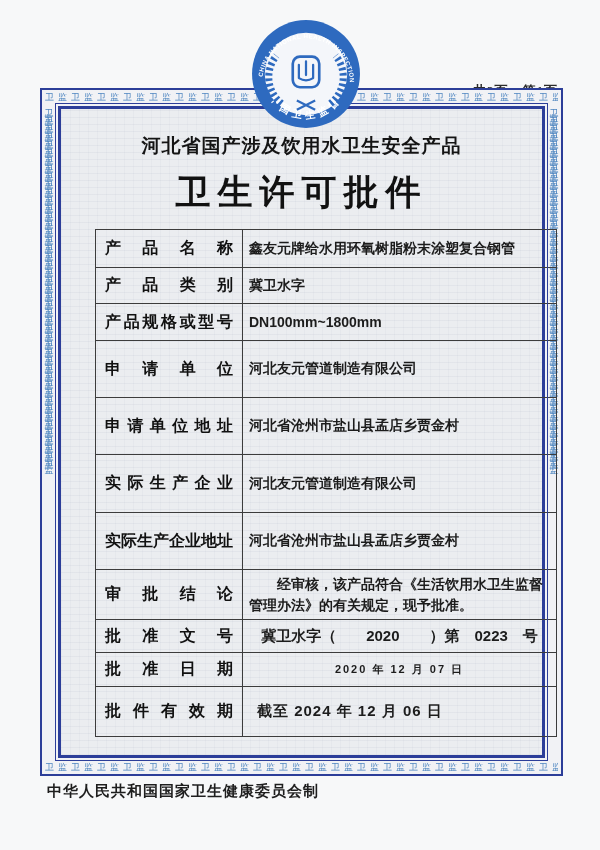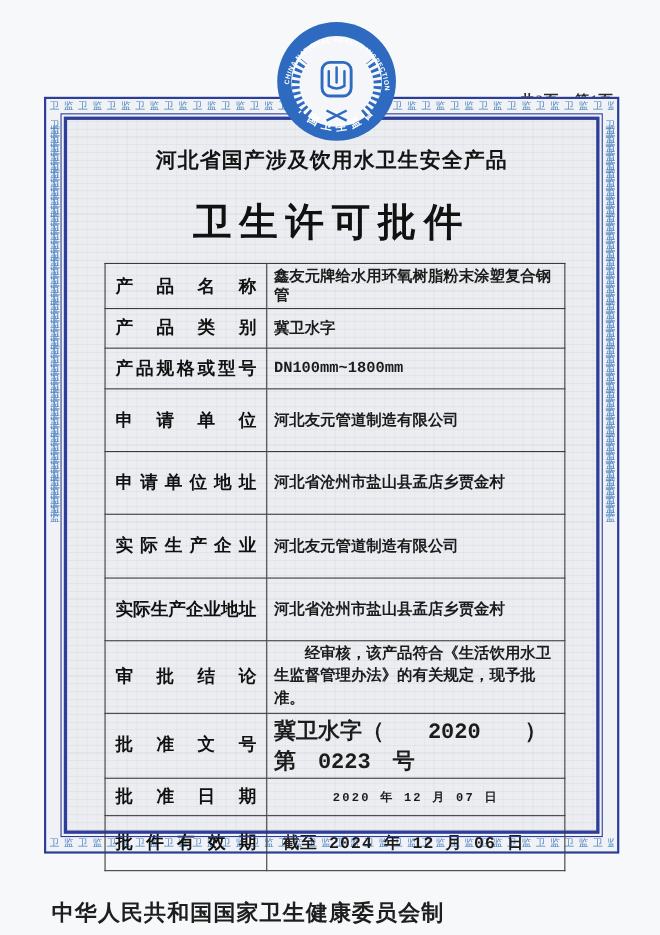--- a/index.html
+++ b/index.html
@@ -51,42 +51,42 @@
   }
   
   .title {
     margin-top:24px;
     text-align:center;
     font-size:19px; font-weight:700; color:#141414;
     letter-spacing:1px;
     font-family:"Liberation Serif", serif;
   }
   .subtitle {
-    margin-top:20px;
+    margin-top:10px;
     text-align:center;
     font-size:35px; font-weight:700; color:#111;
     letter-spacing:7px;
     font-family:"Liberation Serif", serif;
   }
   
   table.cert {
     border-collapse:collapse;
     margin:13px 0 0 34px;
     width:418px;
     table-layout:fixed;
   }
   table.cert td {
     border:1px solid #3c3c3c;
     vertical-align:middle;
     background:transparent;
   }
   td.lbl { width:147px; padding:0 9px; }
   td.val {
-    width:271px; padding:2px 6px;
-    font-family:Liberation Mono, monospace;
+    width:314px; padding:2px 6px;
+    font-family:Liberation Sans, sans-serif;
     font-size:14px; font-weight:700; color:#1c1c1c;
     text-align:left;
   }
   .lblin {
     display:flex; justify-content:space-between; align-items:center;
     font-family:"Liberation Sans", sans-serif;
     font-size:16px; font-weight:700; color:#111;
   }
   
   tr:nth-child(1)  { height:38px; }
@@ -94,28 +94,28 @@
   tr:nth-child(3)  { height:37px; }
   tr:nth-child(4)  { height:57px; }
   tr:nth-child(5)  { height:57px; }
   tr:nth-child(6)  { height:58px; }
   tr:nth-child(7)  { height:57px; }
   tr:nth-child(8)  { height:50px; }
   tr:nth-child(9)  { height:33px; }
   tr:nth-child(10) { height:34px; }
   tr:nth-child(11) { height:50px; }
   tr:nth-child(8)  td.val { text-indent:2em; line-height:1.45; }
-  tr:nth-child(9)  td.val { text-align:left; font-size:20px; }
+  tr:nth-child(9)  td.val { text-align:center; font-size:15px; }
   tr:nth-child(10) td.val { text-align:center; font-size:11px; letter-spacing:2px; }
   tr:nth-child(11) td.val { padding-left:14px; font-size:15px; letter-spacing:1px;margin-left:36px; }
   
   .footer {
-    position:absolute; left:47px; top:816px;
+    position:absolute; left:47px; top:782px;
     font-family:Liberation Serif, serif;
-    font-size:20px; font-weight:700; color:#1e1e1e;
+    font-size:15px; font-weight:700; color:#1e1e1e;
     letter-spacing:1px;
   }
 </style>
 </head>
 <body>
 
 <div class="pagenum">共2页　第1页</div>
 
 <div class="cert-border">
   <div class="band band-top">卫监卫监卫监卫监卫监卫监卫监卫监卫监卫监卫监卫监卫监卫监卫监卫监卫监卫监卫监卫监卫监卫监卫监卫监卫监卫监卫监卫监卫监卫监卫监卫监卫监卫监卫监卫监卫监卫监卫监卫监卫监卫监卫监卫监卫监卫监卫监卫监卫监卫监卫监卫监卫监卫监卫监卫监卫监卫监卫监卫监</div>

